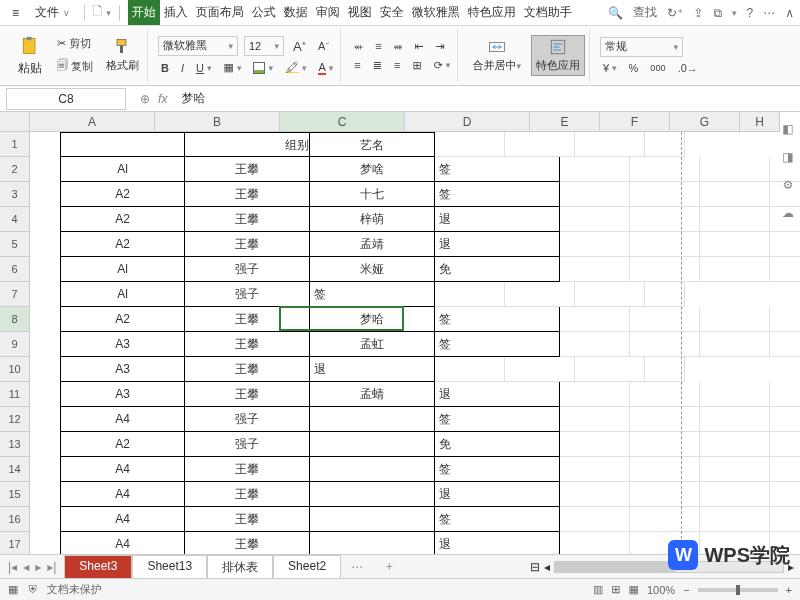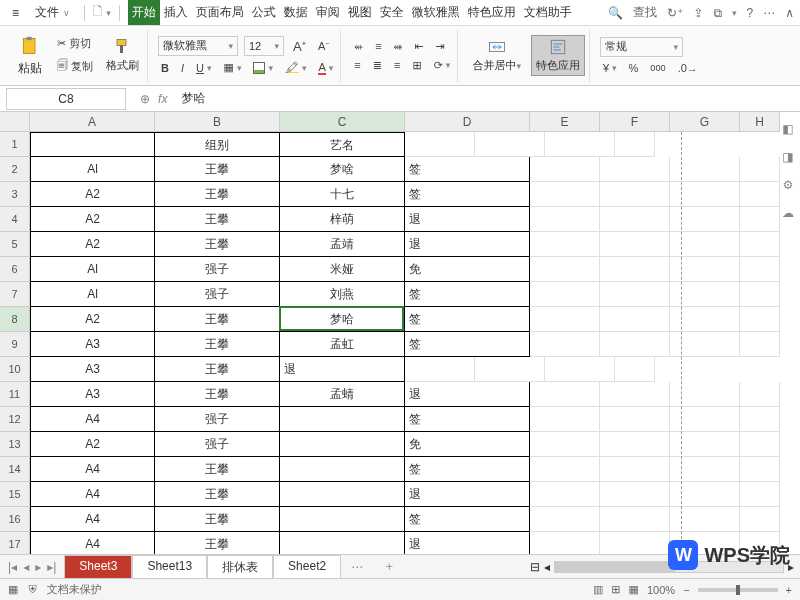--- a/index.html
+++ b/index.html
@@ -34,21 +34,21 @@
 .colhead { position: absolute; left: 30px; top: 0; height: 20px; display: flex; }
 .colhead .ch { border-right: 1px solid #ccc; border-bottom: 1px solid #ccc; background: #eee; text-align: center; line-height: 20px; font-size: 12px; color: #555; }
 .colhead .ch.sel { background: #d8e8d8; }
 .rowhead { position: absolute; left: 0; top: 20px; width: 30px; }
 .rowhead .rh { height: 25px; border-right: 1px solid #ccc; border-bottom: 1px solid #ccc; background: #eee; text-align: center; line-height: 25px; font-size: 11px; color: #555; }
 .rowhead .rh.sel { background: #d8e8d8; }
 .cells { position: absolute; left: 30px; top: 20px; }
 .row { display: flex; height: 25px; }
 .cell { border-right: 1px solid #e0e0e0; border-bottom: 1px solid #e0e0e0; line-height: 25px; font-size: 12px; overflow: hidden; text-align: center; }
 .cell.data { border-right: 1px solid #000; border-bottom: 1px solid #000; }
-.cell.data.leftb { border-left: 1px solid #000; }
+.cell.data.leftb { border-left: 1px solid #000; margin-left: 30px; }
 .cell.data.first { border-top: 1px solid #000; }
 .cell.d { text-align: left; padding-left: 4px; }
 .selcell { position: absolute; border: 2px solid #2e7d32; pointer-events: none; }
 .sheetbar { position: absolute; bottom: 22px; left: 0; right: 0; height: 24px; border-top: 1px solid #ccc; display: flex; align-items: center; background: #f5f5f5; }
 .sheetbar .nav { display: flex; gap: 6px; padding: 0 8px; color: #888; }
 .sheetbar .tabs { display: flex; height: 100%; }
 .sheetbar .stab { padding: 3px 14px; border: 1px solid #ccc; border-bottom: none; background: #fff; cursor: pointer; font-size: 12px; }
 .sheetbar .stab.active { background: #c0392b; color: #fff; }
 .sheetbar .add { padding: 0 10px; color: #888; cursor: pointer; }
 .sheetbar .scroll { margin-left: auto; display: flex; align-items: center; gap: 4px; padding-right: 6px; }
@@ -252,21 +252,21 @@
       <div class="rh">12</div>
       <div class="rh">13</div>
       <div class="rh">14</div>
       <div class="rh">15</div>
       <div class="rh">16</div>
       <div class="rh">17</div>
     </div>
   <div class="cells" id="cells">
       <div class="row">
         <div class="cell data leftb first" style="width: 125px;"></div>
-        <div class="cell data first" style="width: 125px;">组别</div>
+        <div class="cell data first" style="width: 125px; text-align: right;">组别</div>
         <div class="cell data first" style="width: 125px;">艺名</div>
         <div class="cell" style="width: 70px;"></div>
         <div class="cell" style="width: 70px;"></div>
         <div class="cell" style="width: 70px;"></div>
         <div class="cell" style="width: 40px;"></div>
       </div>
       <div class="row">
         <div class="cell data leftb" style="width: 125px;">Al</div>
         <div class="cell data" style="width: 125px;">王攀</div>
         <div class="cell data" style="width: 125px;">梦啥</div>
@@ -312,21 +312,20 @@
         <div class="cell data" style="width: 125px;">米娅</div>
         <div class="cell data d" style="width: 125px;">免</div>
         <div class="cell" style="width: 70px;"></div>
         <div class="cell" style="width: 70px;"></div>
         <div class="cell" style="width: 70px;"></div>
         <div class="cell" style="width: 40px;"></div>
       </div>
       <div class="row">
         <div class="cell data leftb" style="width: 125px;">Al</div>
         <div class="cell data" style="width: 125px;">强子</div>
-        <div class="cell data" style="width: 125px;">刘燕</div>
         <div class="cell data d" style="width: 125px;">签</div>
         <div class="cell" style="width: 70px;"></div>
         <div class="cell" style="width: 70px;"></div>
         <div class="cell" style="width: 70px;"></div>
         <div class="cell" style="width: 40px;"></div>
       </div>
       <div class="row">
         <div class="cell data leftb" style="width: 125px;">A2</div>
         <div class="cell data" style="width: 125px;">王攀</div>
         <div class="cell data" style="width: 125px;">梦哈</div>

